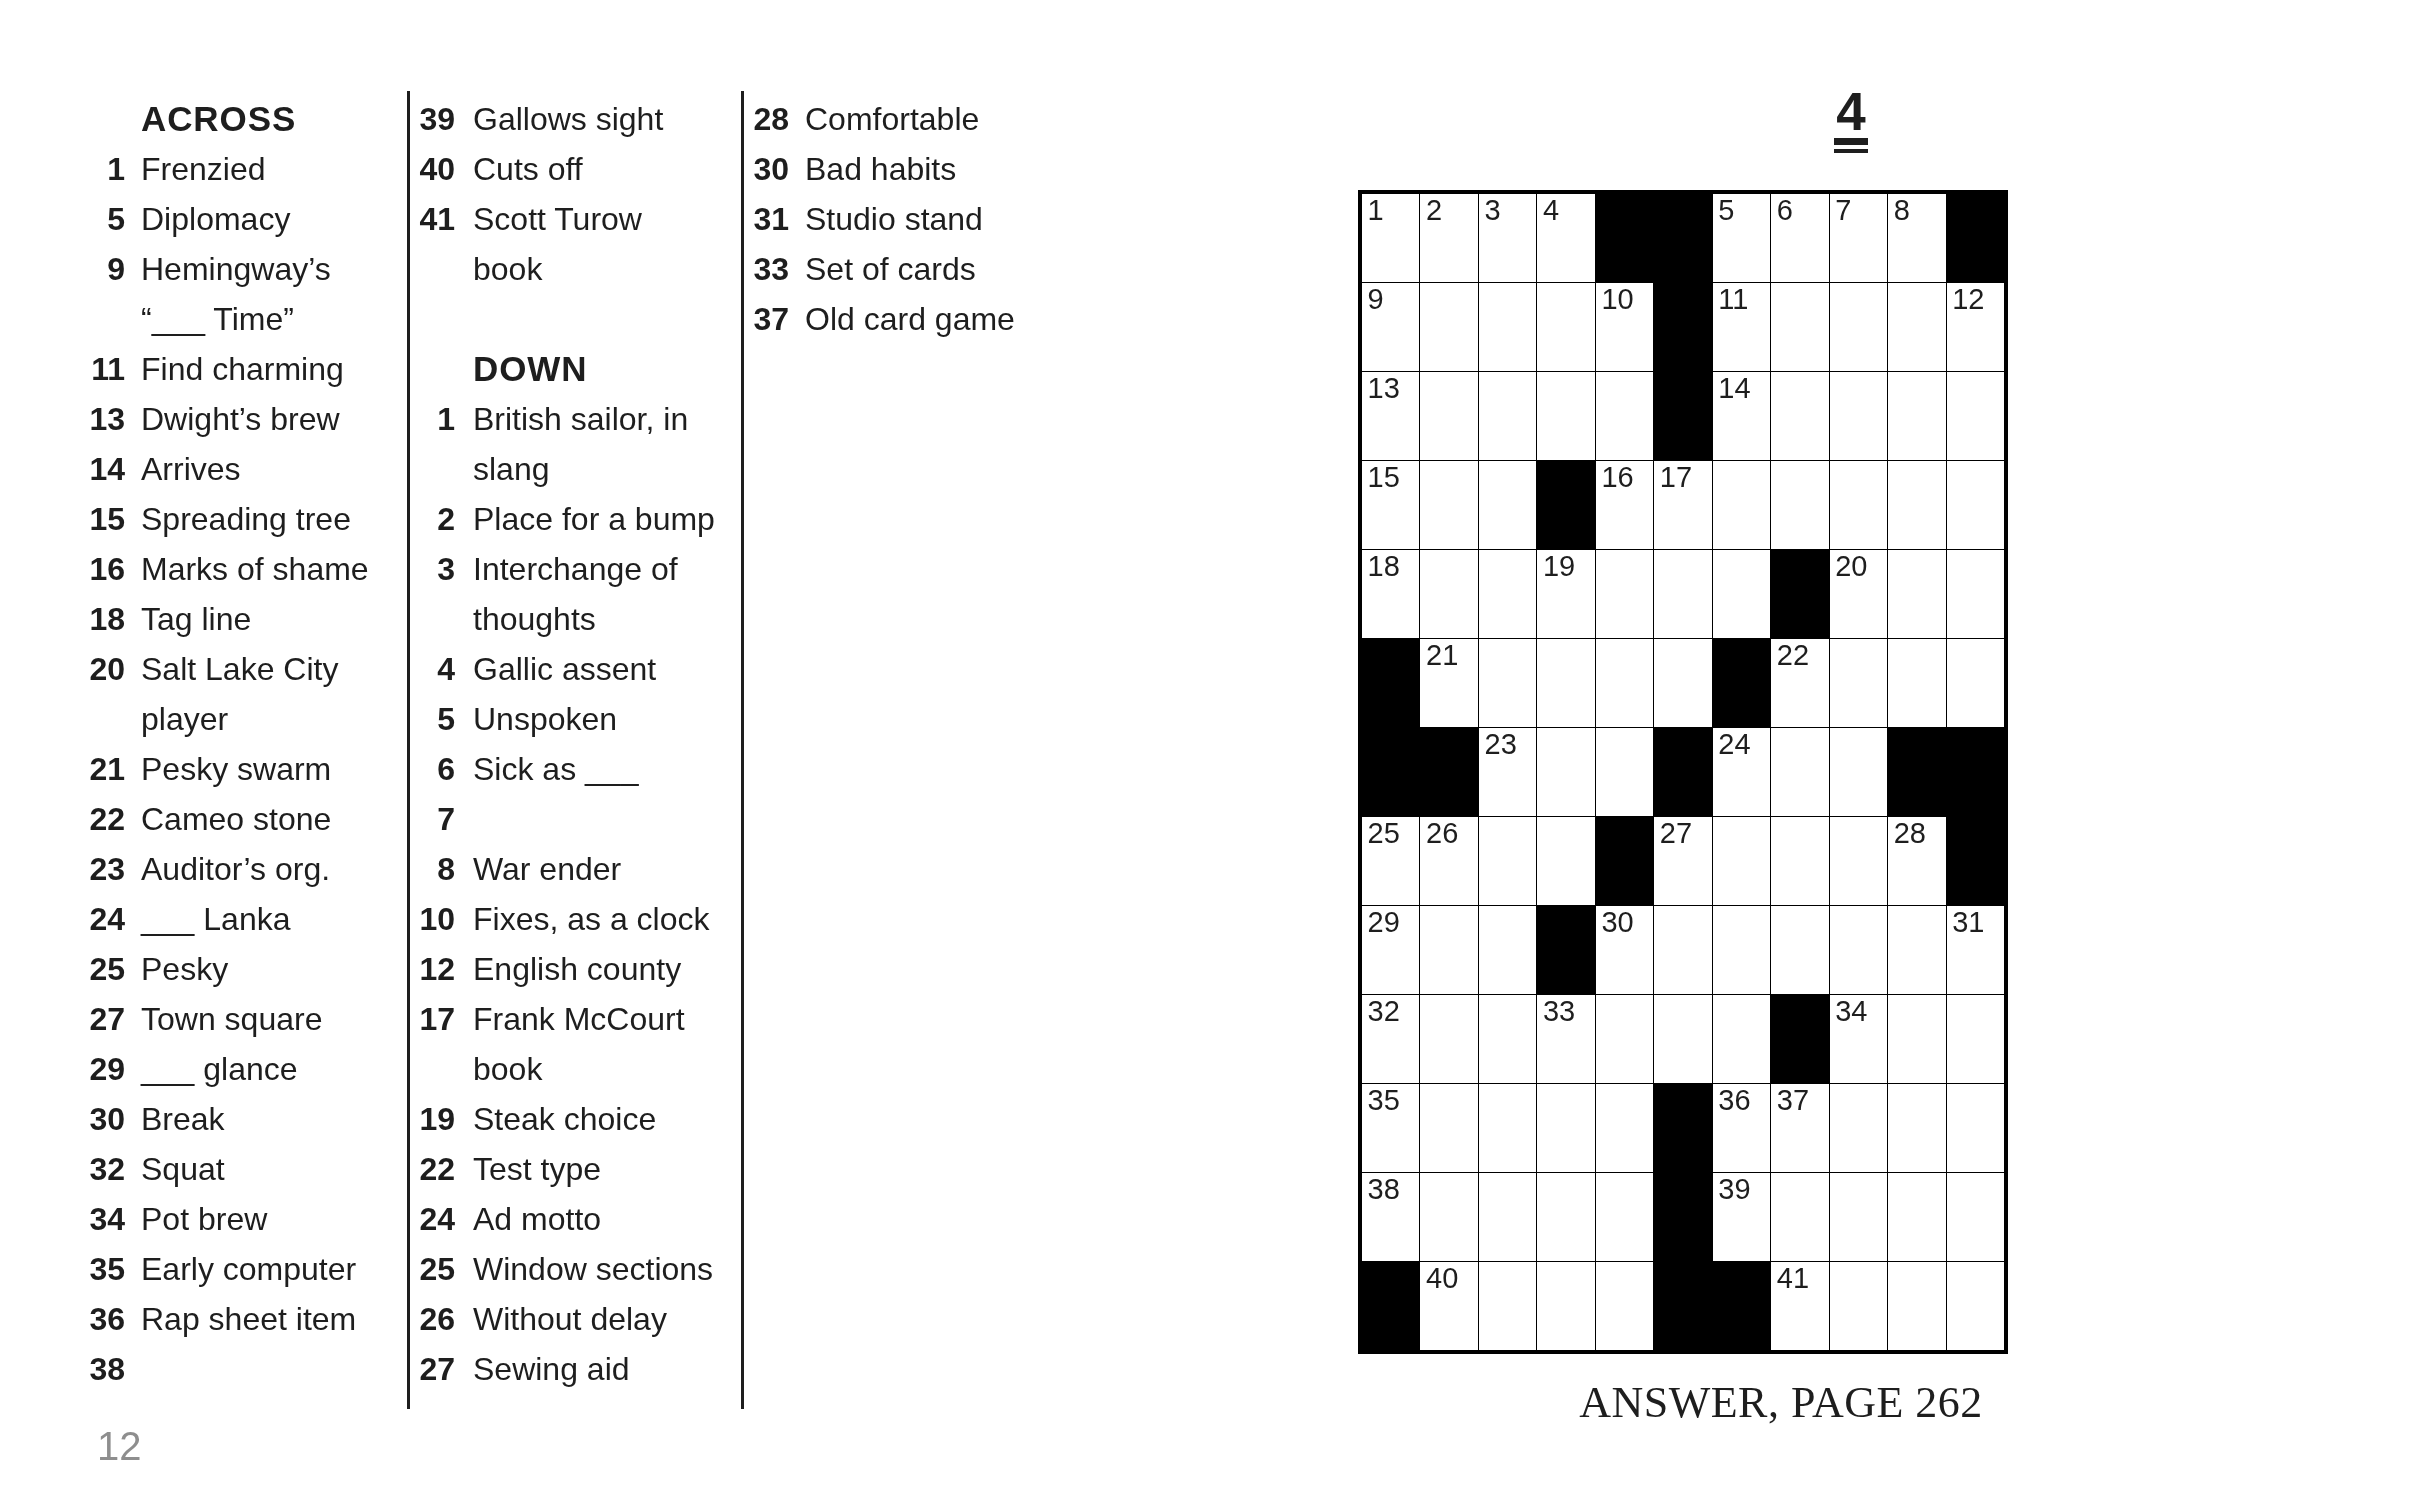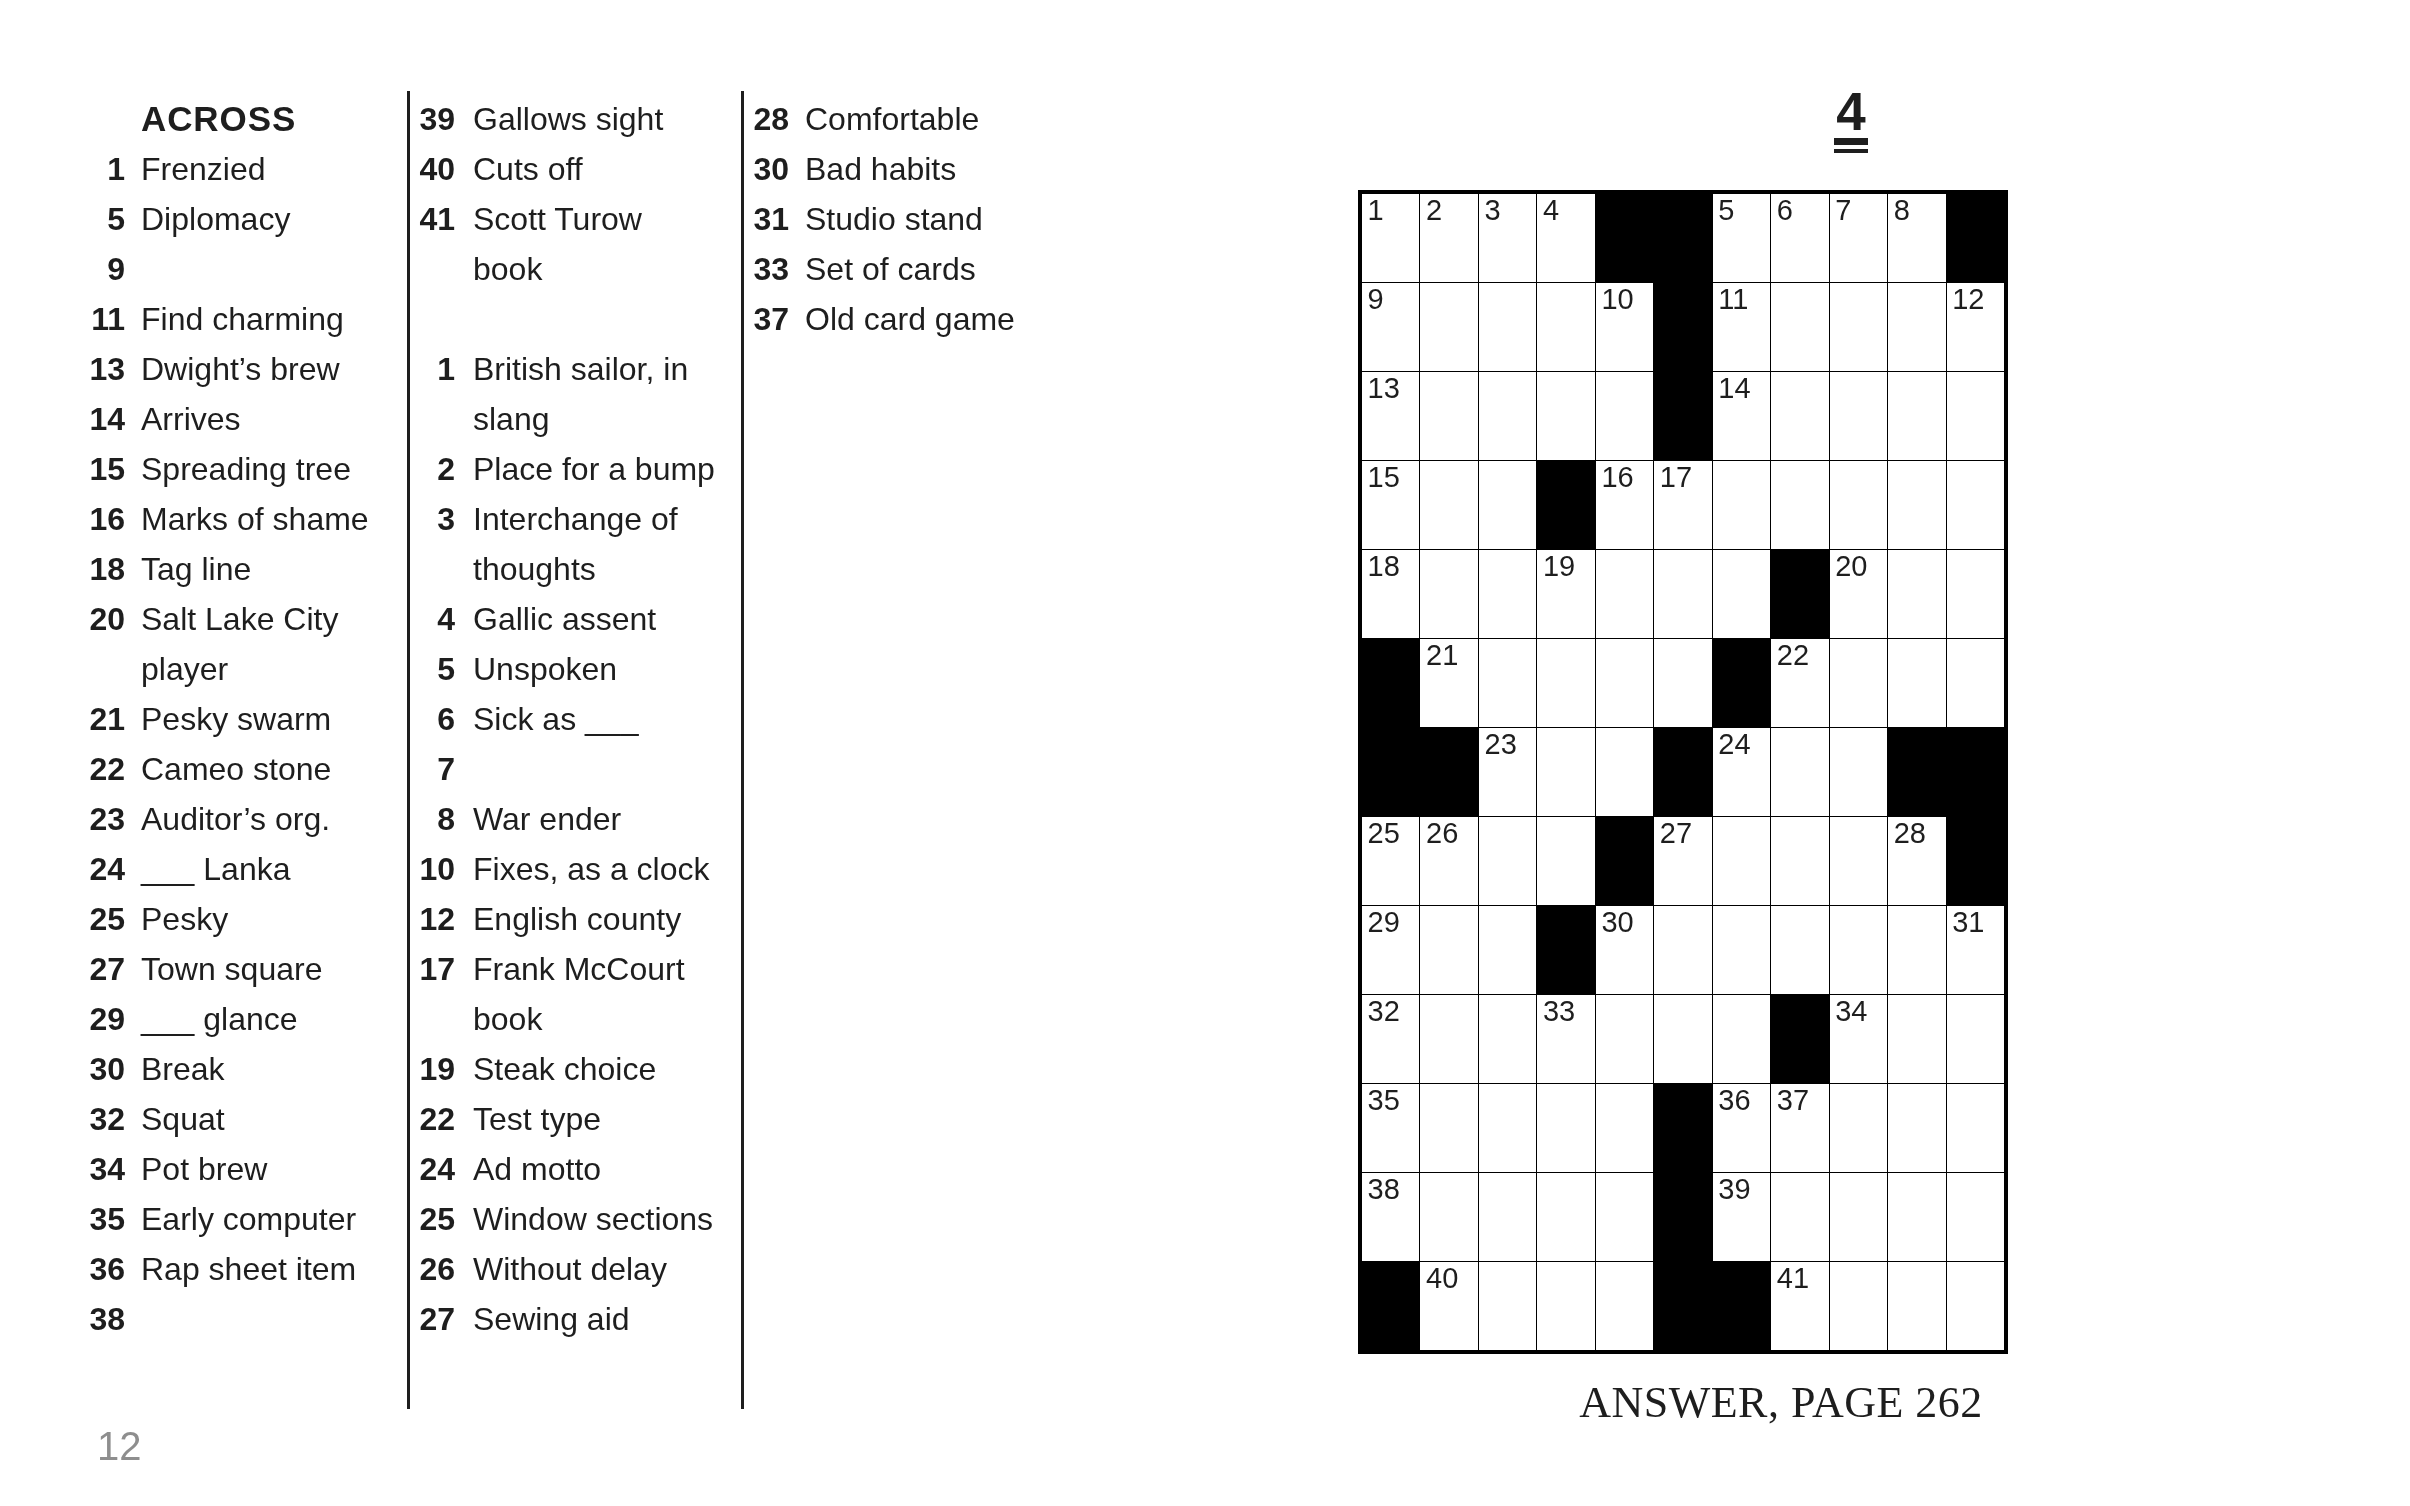--- a/index.html
+++ b/index.html
@@ -58,20 +58,22 @@
         <div class="clue">
           <span class="cnum">1</span>
           <span class="ctxt">Frenzied</span>
         </div>
         <div class="clue">
           <span class="cnum">5</span>
           <span class="ctxt">Diplomacy</span>
         </div>
         <div class="clue">
           <span class="cnum">9</span>
+          <span class="ctxt">Hemingway’s
+“___ Time”</span>
         </div>
         <div class="clue">
           <span class="cnum">11</span>
           <span class="ctxt">Find charming</span>
         </div>
         <div class="clue">
           <span class="cnum">13</span>
           <span class="ctxt">Dwight’s brew</span>
         </div>
         <div class="clue">
@@ -161,20 +163,21 @@
           <span class="cnum">40</span>
           <span class="ctxt">Cuts off</span>
         </div>
         <div class="clue">
           <span class="cnum">41</span>
           <span class="ctxt">Scott Turow
 book</span>
         </div>
       </div>
     <div class="spacer"></div>
+    <div class="clue-header">DOWN</div>
     <div id="col2-down">
         <div class="clue">
           <span class="cnum">1</span>
           <span class="ctxt">British sailor, in
 slang</span>
         </div>
         <div class="clue">
           <span class="cnum">2</span>
           <span class="ctxt">Place for a bump</span>
         </div>

